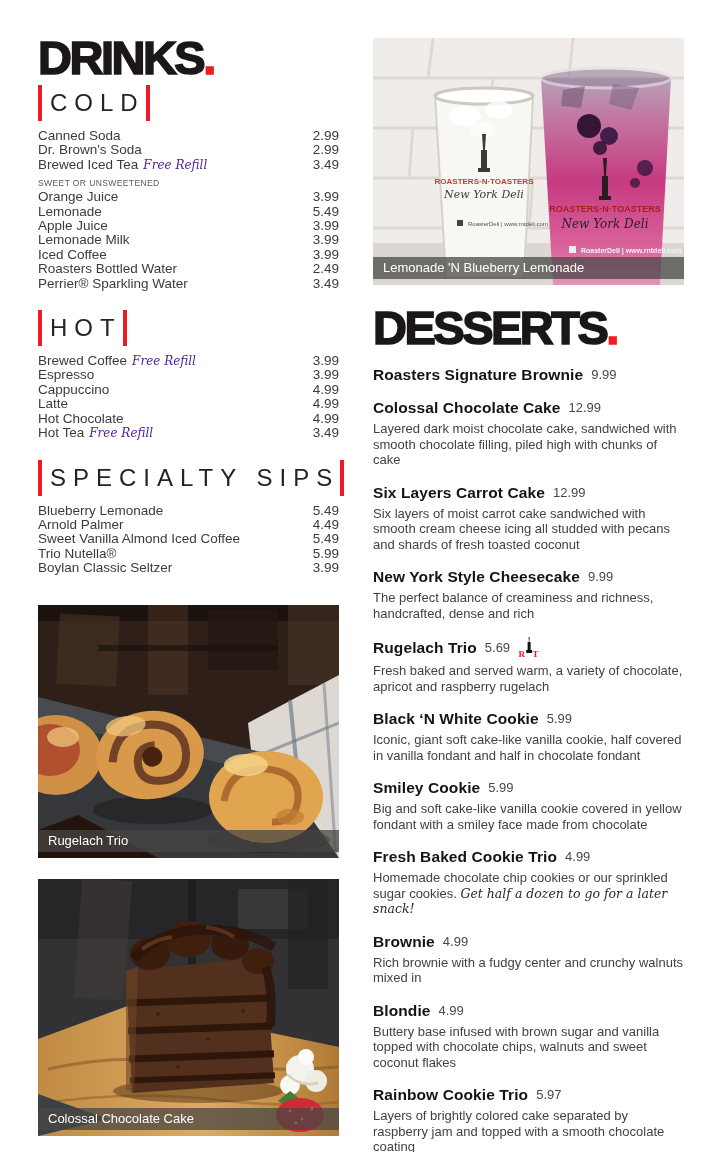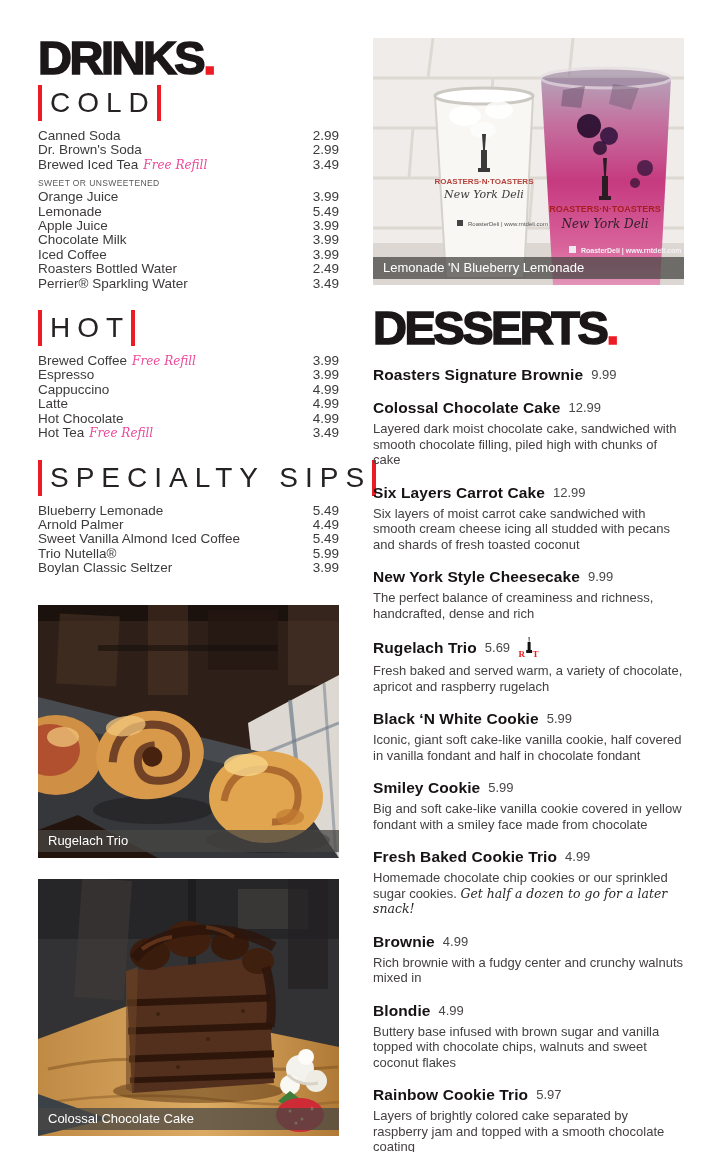--- a/index.html
+++ b/index.html
@@ -9,27 +9,27 @@
   .col-right{position:absolute;left:373px;top:38px;width:311px;}
 
   .menu-title{margin:0;font-size:47px;line-height:48px;font-weight:bold;letter-spacing:-2.5px;
               color:#1b1718;-webkit-text-stroke:1.6px #1b1718;}
   .menu-title .dot{color:var(--accent);-webkit-text-stroke:1.6px var(--accent);letter-spacing:0;}
 
   .menu-section{margin-top:19px;}
   .menu-section:first-of-type{margin-top:3px;}
   .sec-header{display:flex;align-items:center;margin:0 0 8px 0;}
   .sec-bar{width:4px;height:36px;background:var(--accent);flex:0 0 auto;}
-  .sec-name{font-size:28px;font-weight:normal;letter-spacing:7px;color:#262223;
+  .sec-name{font-size:24px;font-weight:normal;letter-spacing:7px;color:#262223;
             padding:0 1px 0 8px;line-height:36px;white-space:nowrap;}
   .sec-list{list-style:none;margin:0;padding:0;}
   .row{display:block;}
   .row-line{display:flex;justify-content:space-between;align-items:baseline;line-height:14.4px;}
   .row-name{font-size:13.5px;color:#3d3a3a;}
-  .row-note{font-family:"DejaVu Serif", serif;font-style:italic;font-size:12px;color:#ec4899;margin-left:5px;}
+  .row-note{font-family:"DejaVu Serif", serif;font-style:italic;font-size:12px;color:#4c1d95;margin-left:5px;}
   .row-price{font-size:13.5px;color:#3d3a3a;}
   .row-sub{font-size:8.5px;letter-spacing:0.4px;color:#5b5757;line-height:11px;margin-top:33px;}
 
   .photo{position:relative;width:301px;overflow:hidden;background:#222;}
   .photo svg{display:block;}
   .photo-right{width:311px;}
   .photo-rugelach{margin-top:29px;}
   .photo-cake{margin-top:21px;}
   .caption{position:absolute;left:0;right:0;bottom:6px;height:22px;line-height:22px;
            background:rgba(72,70,68,0.74);color:#ffffff;font-size:13px;padding-left:10px;}
@@ -103,21 +103,21 @@
   <li class="row">
     <span class="row-line">
       <span class="row-name"><span>Apple Juice</span></span>
       <span class="row-price">3.99</span>
     </span>
 
   </li>
 
   <li class="row">
     <span class="row-line">
-      <span class="row-name"><span>Chocolate Milk</span></span>
+      <span class="row-name"><span>Lemonade Milk</span></span>
       <span class="row-price">3.99</span>
     </span>
 
   </li>
 
   <li class="row">
     <span class="row-line">
       <span class="row-name"><span>Iced Coffee</span></span>
       <span class="row-price">3.99</span>
     </span>

